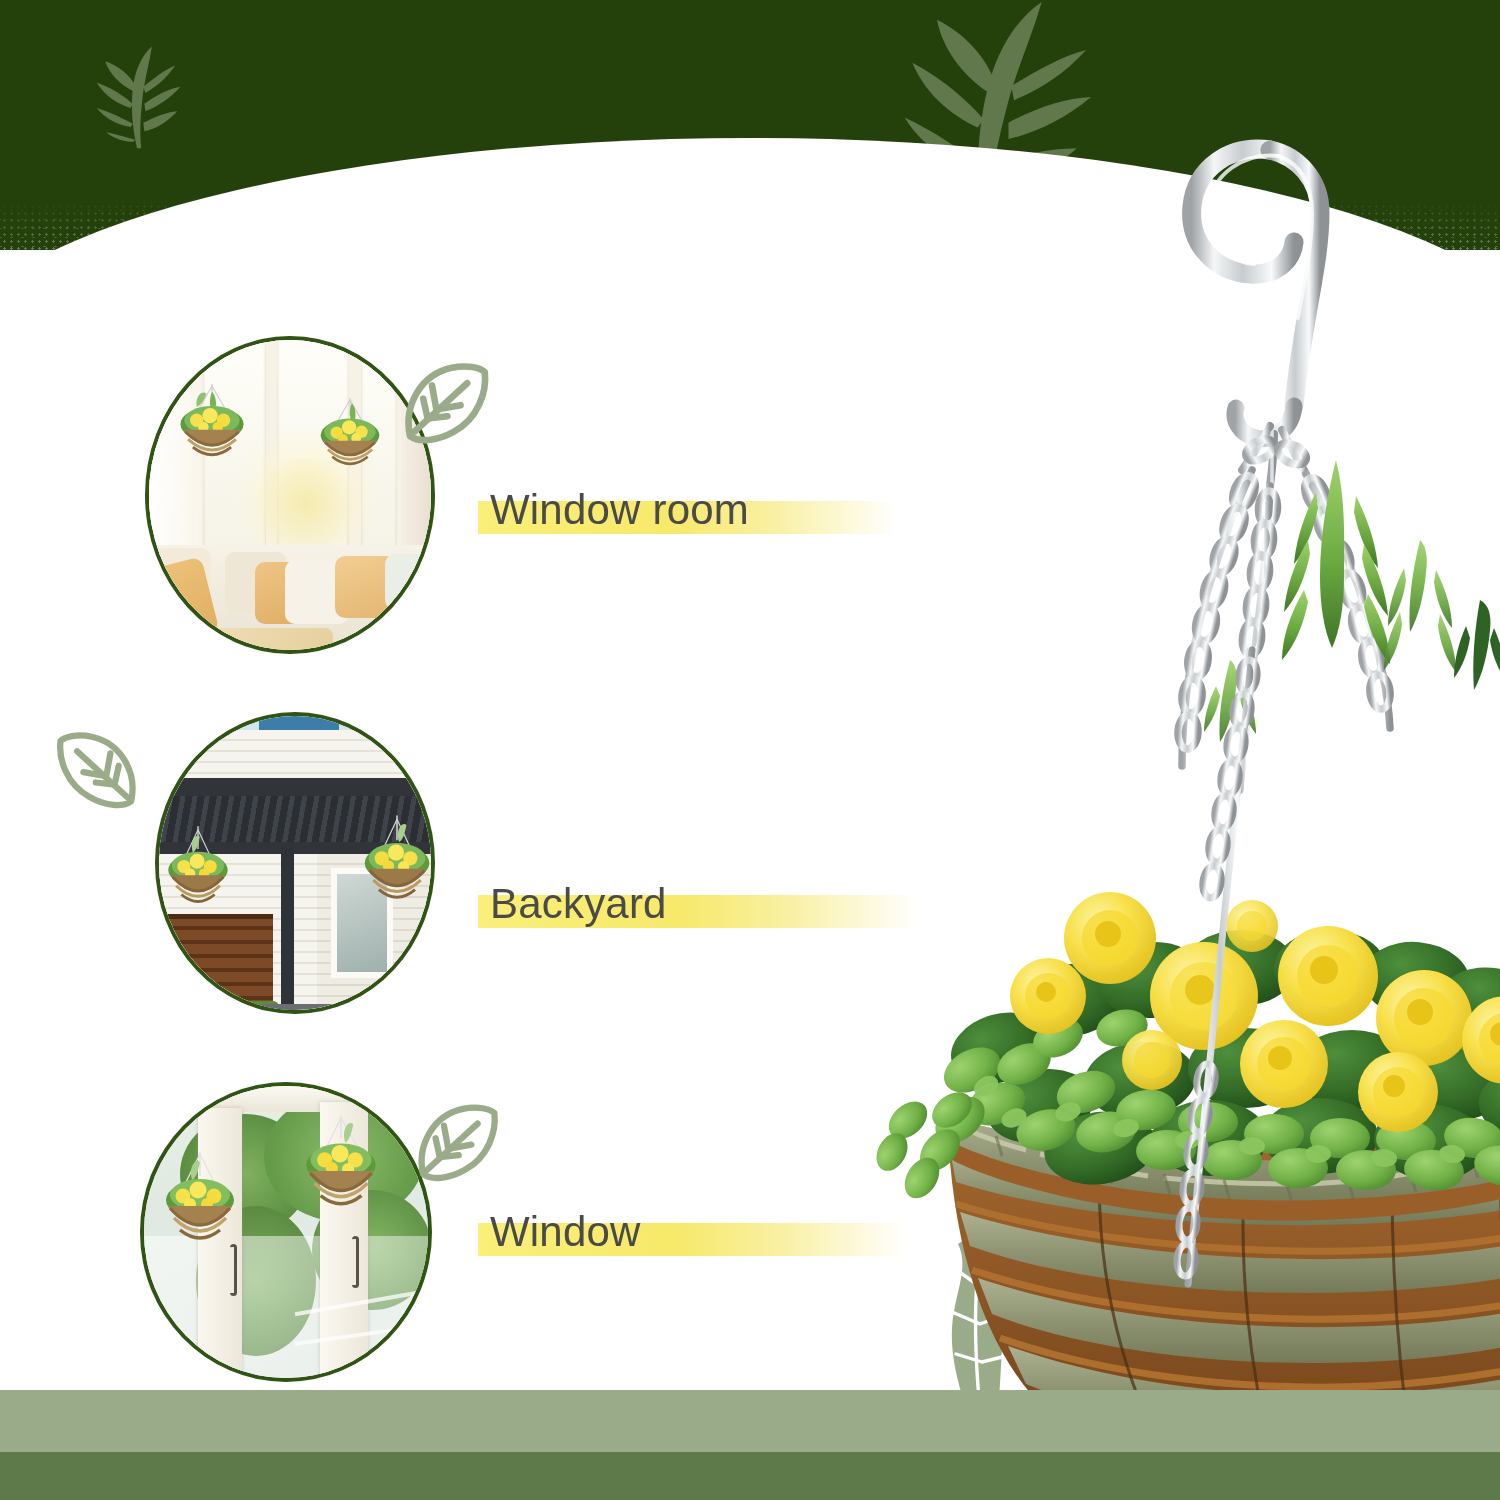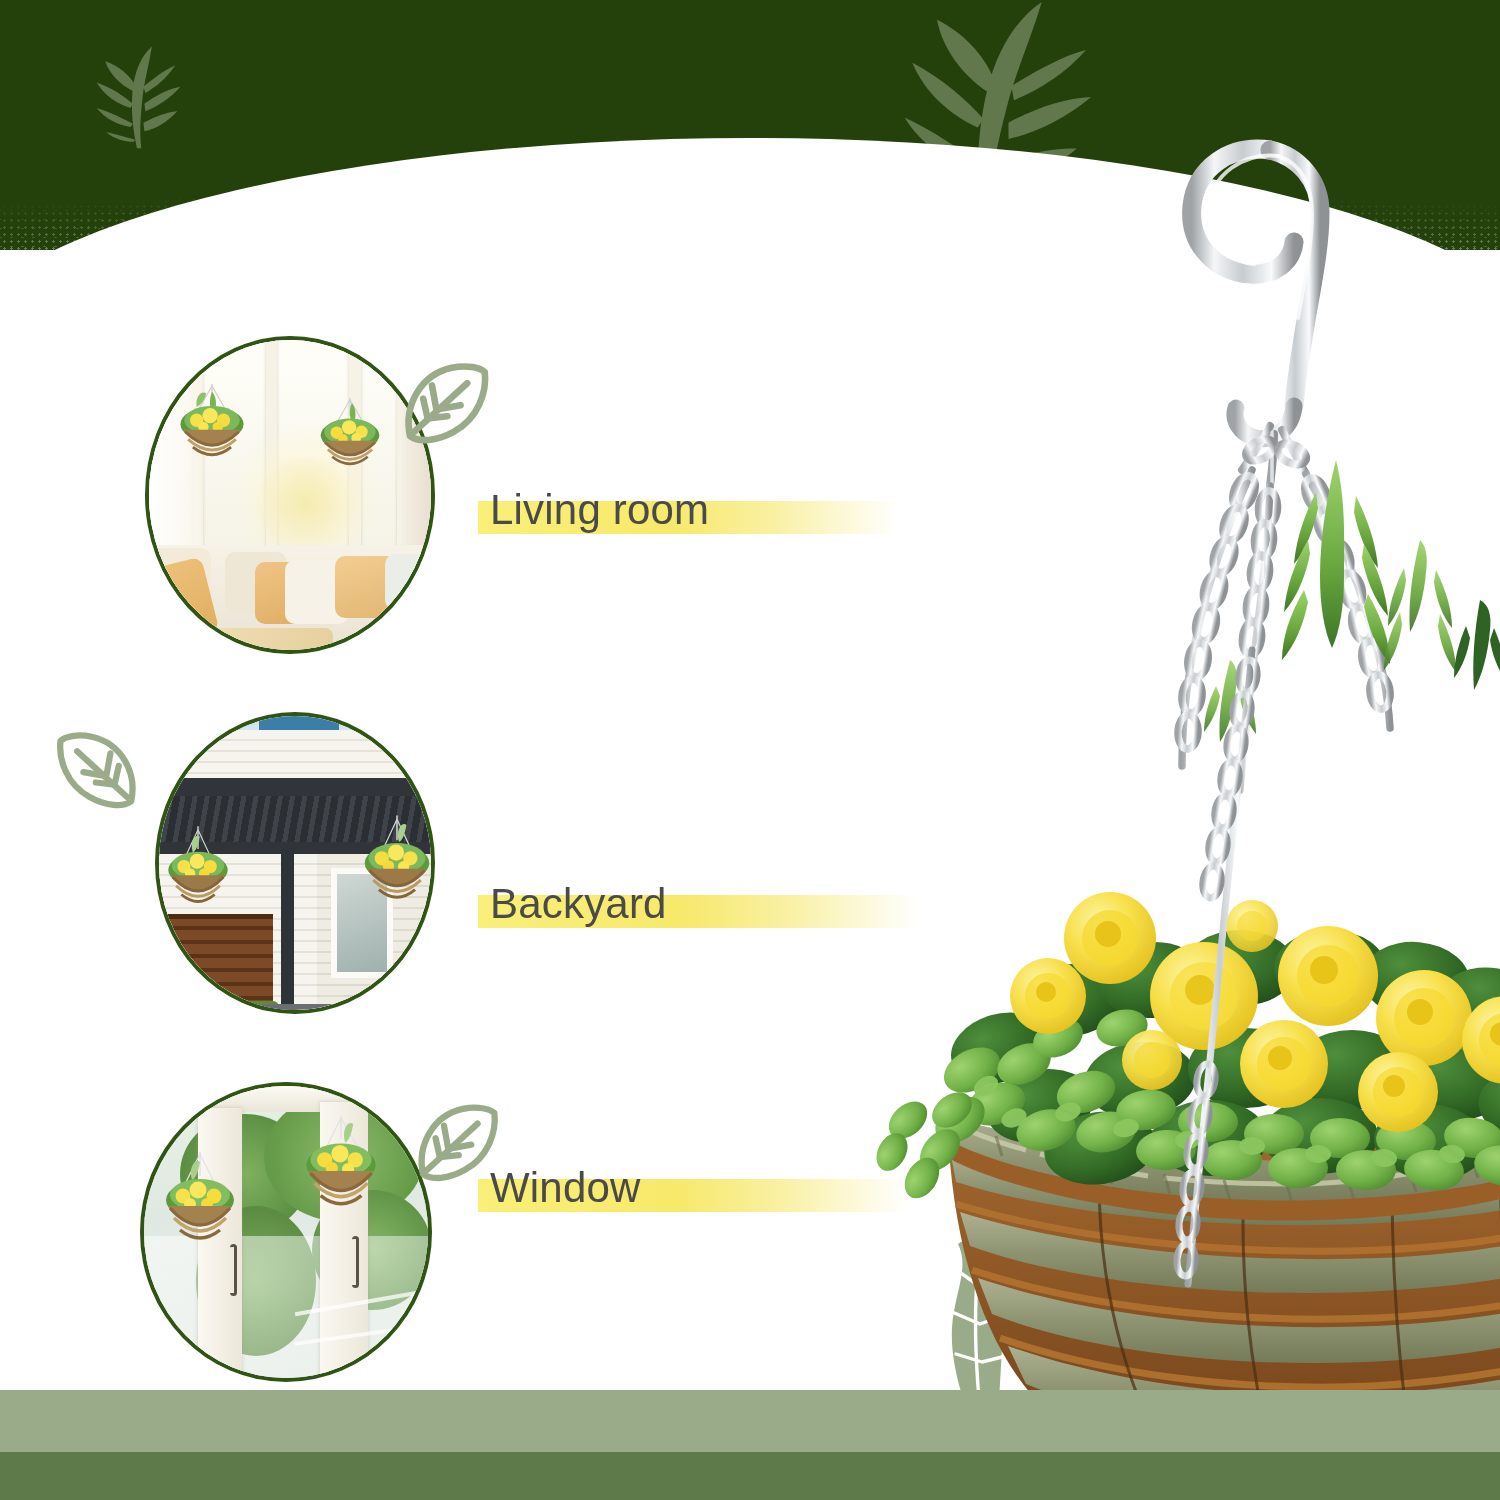--- a/index.html
+++ b/index.html
@@ -91,21 +91,21 @@
   .wn-glass { position:absolute; background:linear-gradient(160deg,rgba(255,255,255,0.55),rgba(225,235,228,0.35)); }
 
   
   .mini-basket { position:absolute; }
   .mini-basket svg { display:block; width:100%; height:100%; }
 
   
   .label-wrap { position:absolute; height:60px; }
   .label-1 { left:490px; top:478px;  width:420px; }
   .label-2 { left:490px; top:872px;  width:440px; }
-  .label-3 { left:490px; top:1156px; width:430px; }
+  .label-3 { left:490px; top:1200px; width:430px; }
   .hl-bar {
     position:absolute; left:-12px; bottom:4px; height:33px; width:100%;
     background:linear-gradient(90deg,#f9ef79 0%,#f7e96a 46%,#f9f0a2 70%,rgba(255,255,255,0) 100%);
   }
   .label-text {
     position:absolute; left:0; bottom:4px;
     font-size:42px; font-weight:300; color:#4a4a4a;
     white-space:nowrap;
     letter-spacing:0.2px;
   }
@@ -241,21 +241,21 @@
     <g fill="none" stroke="#9aab89" stroke-width="6" stroke-linecap="round" stroke-linejoin="round">
       <path d="M20 80 C14 52 30 24 58 18 C72 15 84 18 88 22 C90 40 82 64 60 76 C44 85 28 86 20 80 Z"></path>
       <path d="M24 76 L72 32"></path>
       <path d="M44 56 L40 34 M44 56 L66 52 M36 64 L32 46 M36 64 L54 62"></path>
     </g>
   </svg>
 </div>
 
 <div class="label-wrap label-1">
   <div class="hl-bar"></div>
-  <div class="label-text">Living room</div>
+  <div class="label-text">Window room</div>
 </div>
 
 <div class="scene scene-2">
   <div class="thumb thumb-2">
     <div class="thumb-inner">
       <div class="by-sky"></div>
       <div style="position:absolute;left:100px;top:0;width:80px;height:18px;background:#3d7ea8;"></div>
       <div class="by-siding" style="left:0;   top:14px;  width:280px; height:66px;"></div>
       <div class="by-pergola" style="left:-10px; top:62px; width:300px; height:22px;"></div>
       <div class="by-louvers" style="left:-10px; top:80px; width:300px; height:52px;"></div>

